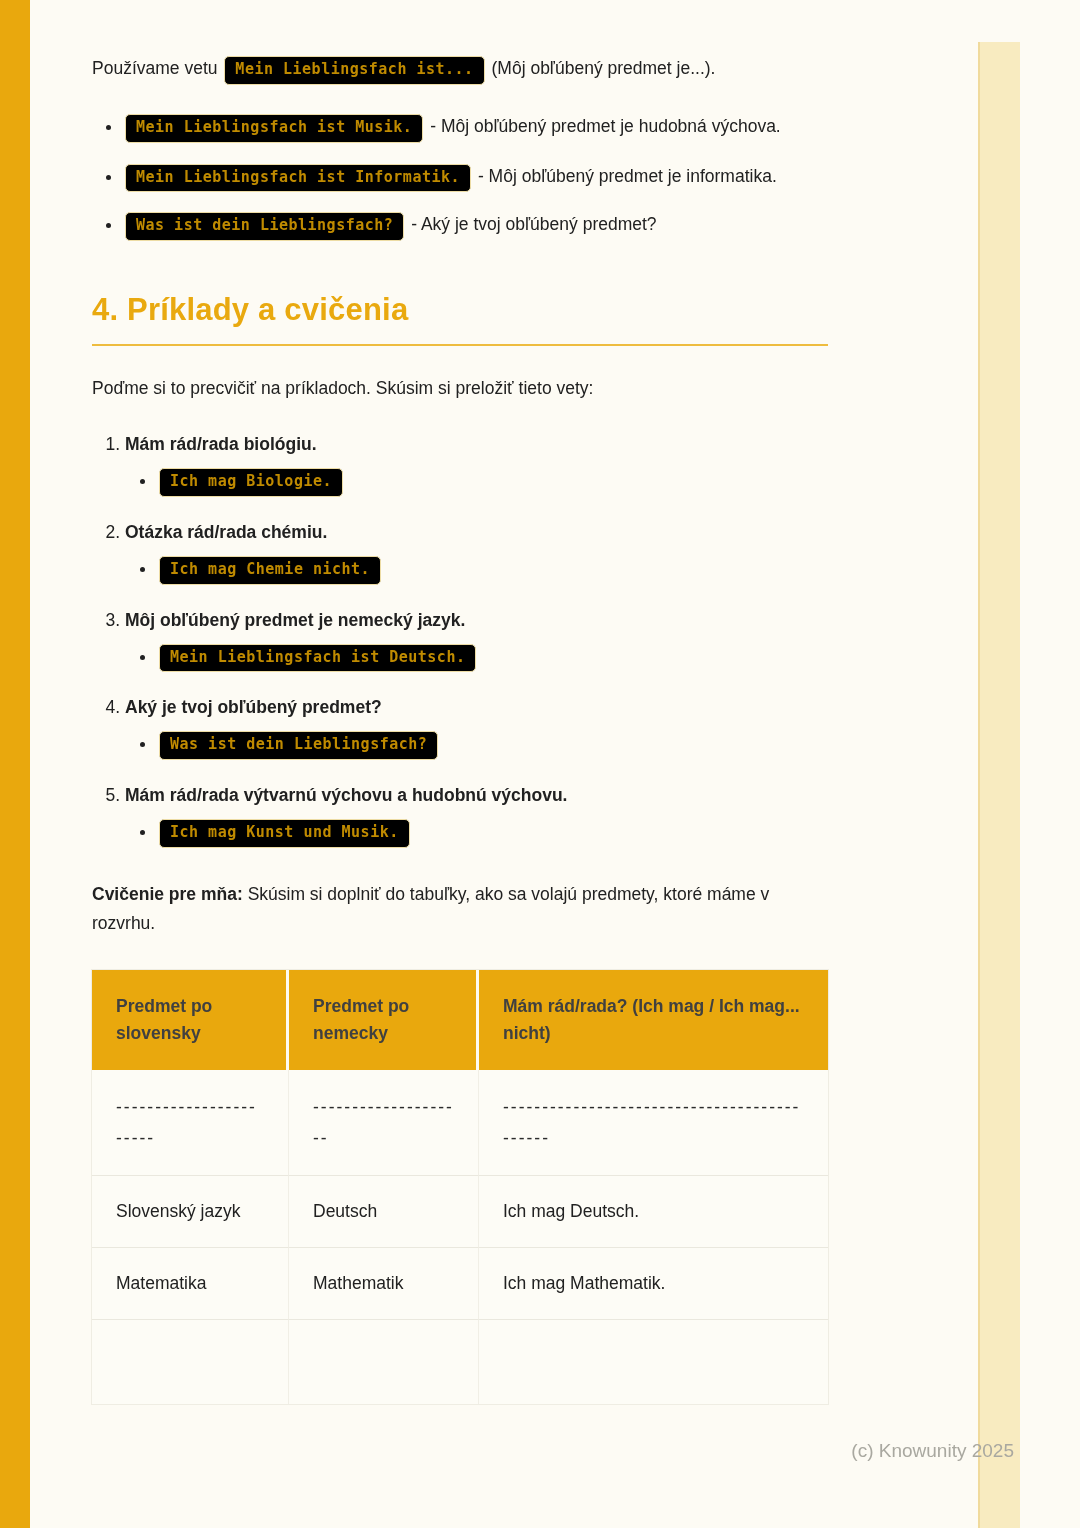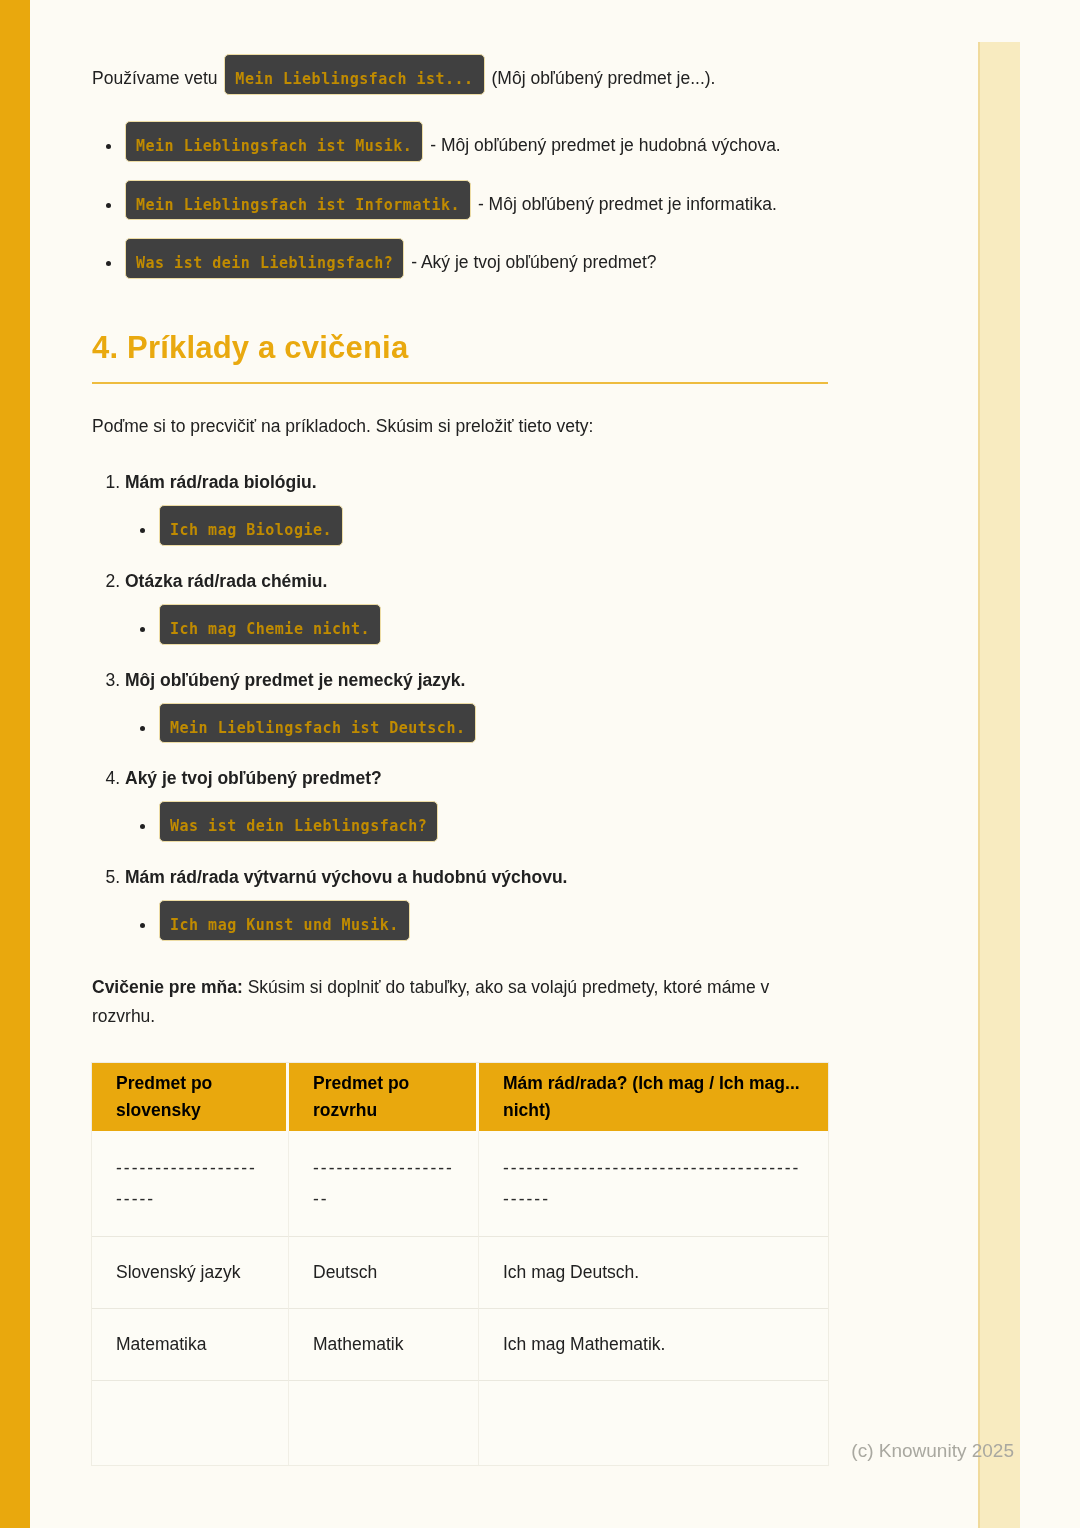--- a/index.html
+++ b/index.html
@@ -16,23 +16,23 @@
     position:absolute; left:978px; top:42px; width:42px; height:1486px;
     background:#F8EBC0; border-left:2px solid #F0DA9C; z-index:0;
   }
   .content {
     position:absolute; left:92px; top:0; width:736px; z-index:1;
     font-size:17.5px; line-height:1.6;
   }
   .chip {
     font-family:"DejaVu Sans Mono","Liberation Mono",monospace;
     font-size:15px; font-weight:700; letter-spacing:0.5px;
-    color:#C08B00; background:#404040;
+    color:#C08B00; background:#000000;
     border:1px solid #EDDCA4; border-radius:5px;
-    padding:14px 10px 3px; display:inline-block; line-height:1.45;
+    padding:2px 10px 3px; display:inline-block; line-height:1.45;
     margin:0 2px;
   }
   .intro-paragraph { margin-top:54px; }
   ul.usage-bullets { margin-top:26px; padding-left:31px; list-style:disc; }
   ul.usage-bullets > li { margin-bottom:18px; line-height:1.75; }
   .question-heading { margin-top:34px; font-weight:700; }
   ul.question-bullet-list { padding-left:31px; list-style:disc; }
   h2.section-heading {
     margin-top:50px; font-size:31px; font-weight:700; color:#E9A90F;
     letter-spacing:0.2px; line-height:1.2;
@@ -46,22 +46,22 @@
   ul.example-code-list > li { line-height:1.5; }
   .exercise-note { margin-top:32px; line-height:1.65; }
   .exercise-note strong { font-weight:700; }
   table.exercise-table {
     margin-top:32px; width:736px; table-layout:fixed;
     border-collapse:separate; border-spacing:0;
     box-shadow:0 0 0 1px #EFEDE3;
   }
   col.c1 { width:197px; } col.c2 { width:190px; } col.c3 { width:349px; }
   th {
-    background:#E9A80D; color:#000000; font-weight:700; font-size:17.5px;
-    text-align:left; vertical-align:top; padding:7px 24px; line-height:1.55;
+    background:#E9A80D; color:#404040; font-weight:700; font-size:17.5px;
+    text-align:left; vertical-align:top; padding:23px 24px; line-height:1.55;
     border-right:3px solid #FDFBF4;
     margin-top:36px;
   }
   th:last-child { border-right:none; }
   td {
     background:#FDFCF6; font-size:17.5px; vertical-align:top;
     padding:24px 24px; border-bottom:1px solid #EAE8DE;
     border-right:1px solid #F1EFE6; line-height:1.3;
   }
   td:last-child { border-right:none; }
@@ -153,21 +153,21 @@
 
   <table class="exercise-table">
     <colgroup>
         <col class="c1">
         <col class="c2">
         <col class="c3">
       </colgroup>
     <thead>
       <tr>
         <th>Predmet po slovensky</th>
-        <th>Predmet po rozvrhu</th>
+        <th>Predmet po nemecky</th>
         <th>Mám rád/rada? (Ich mag / Ich mag... nicht)</th>
       </tr>
     </thead>
     <tbody>
       <tr class="placeholder-row">
         <td>-----------------------</td>
         <td>--------------------</td>
         <td>--------------------------------------------</td>
       </tr>
       <tr>

